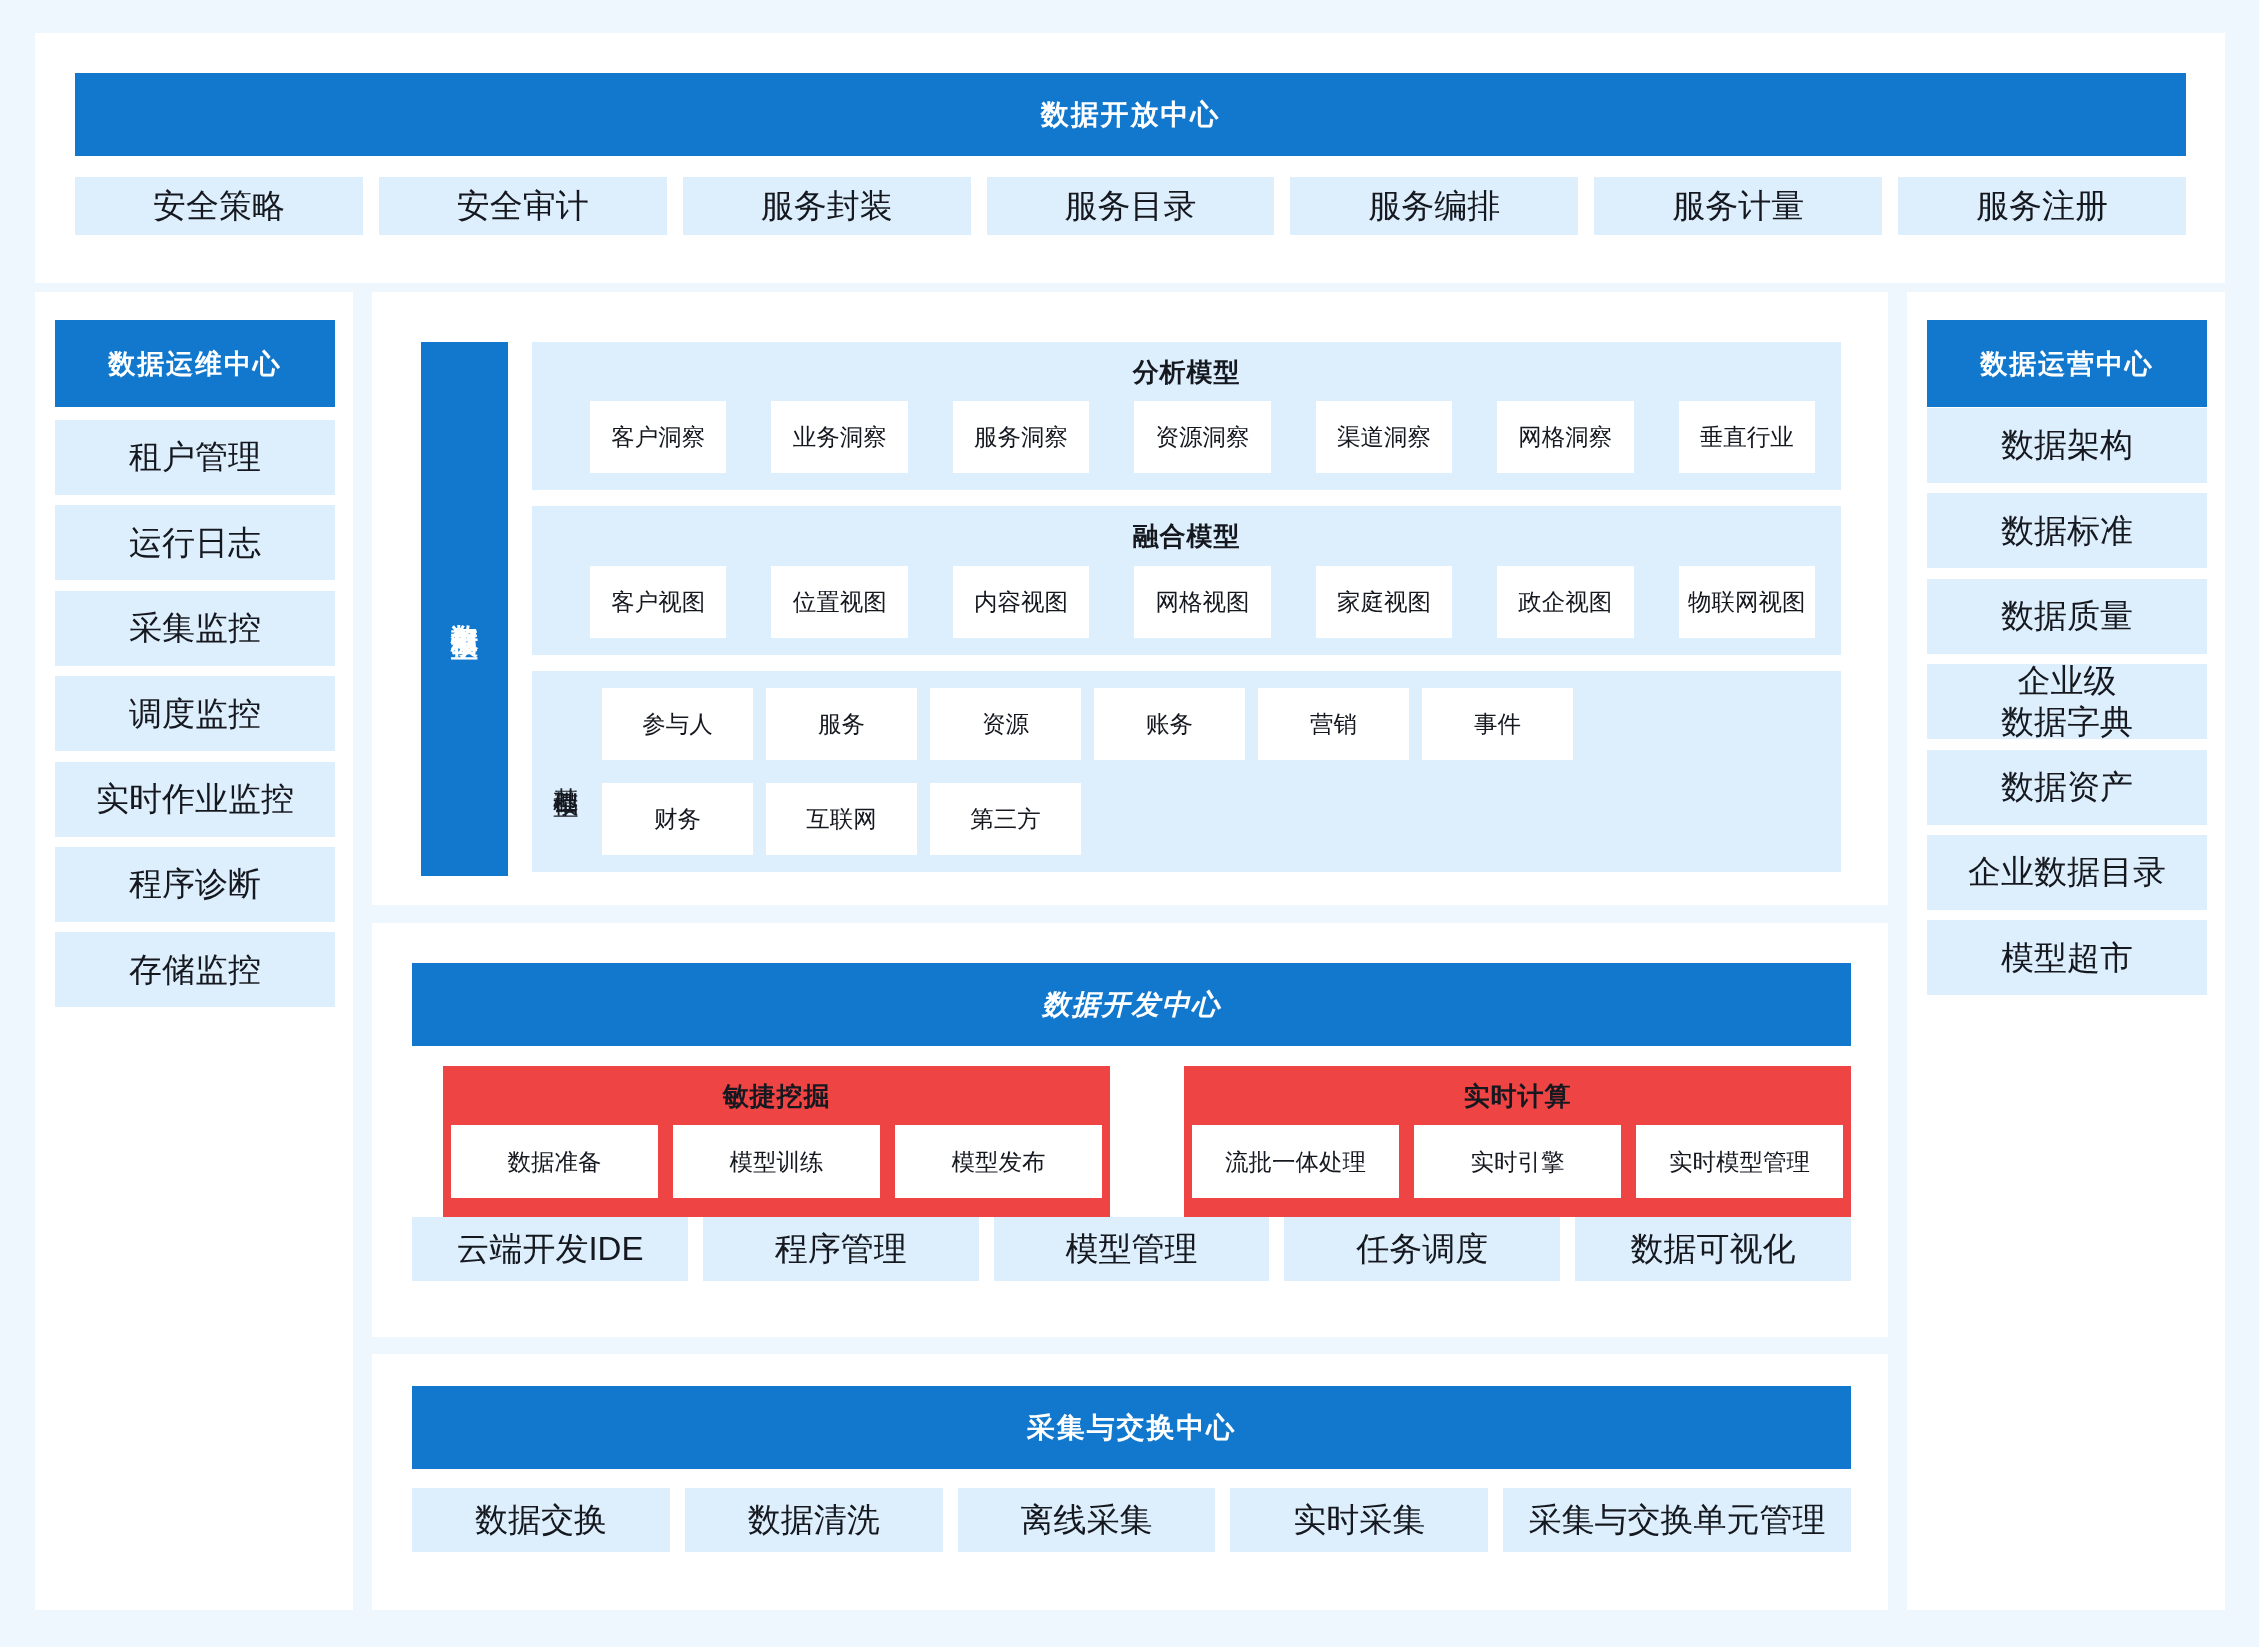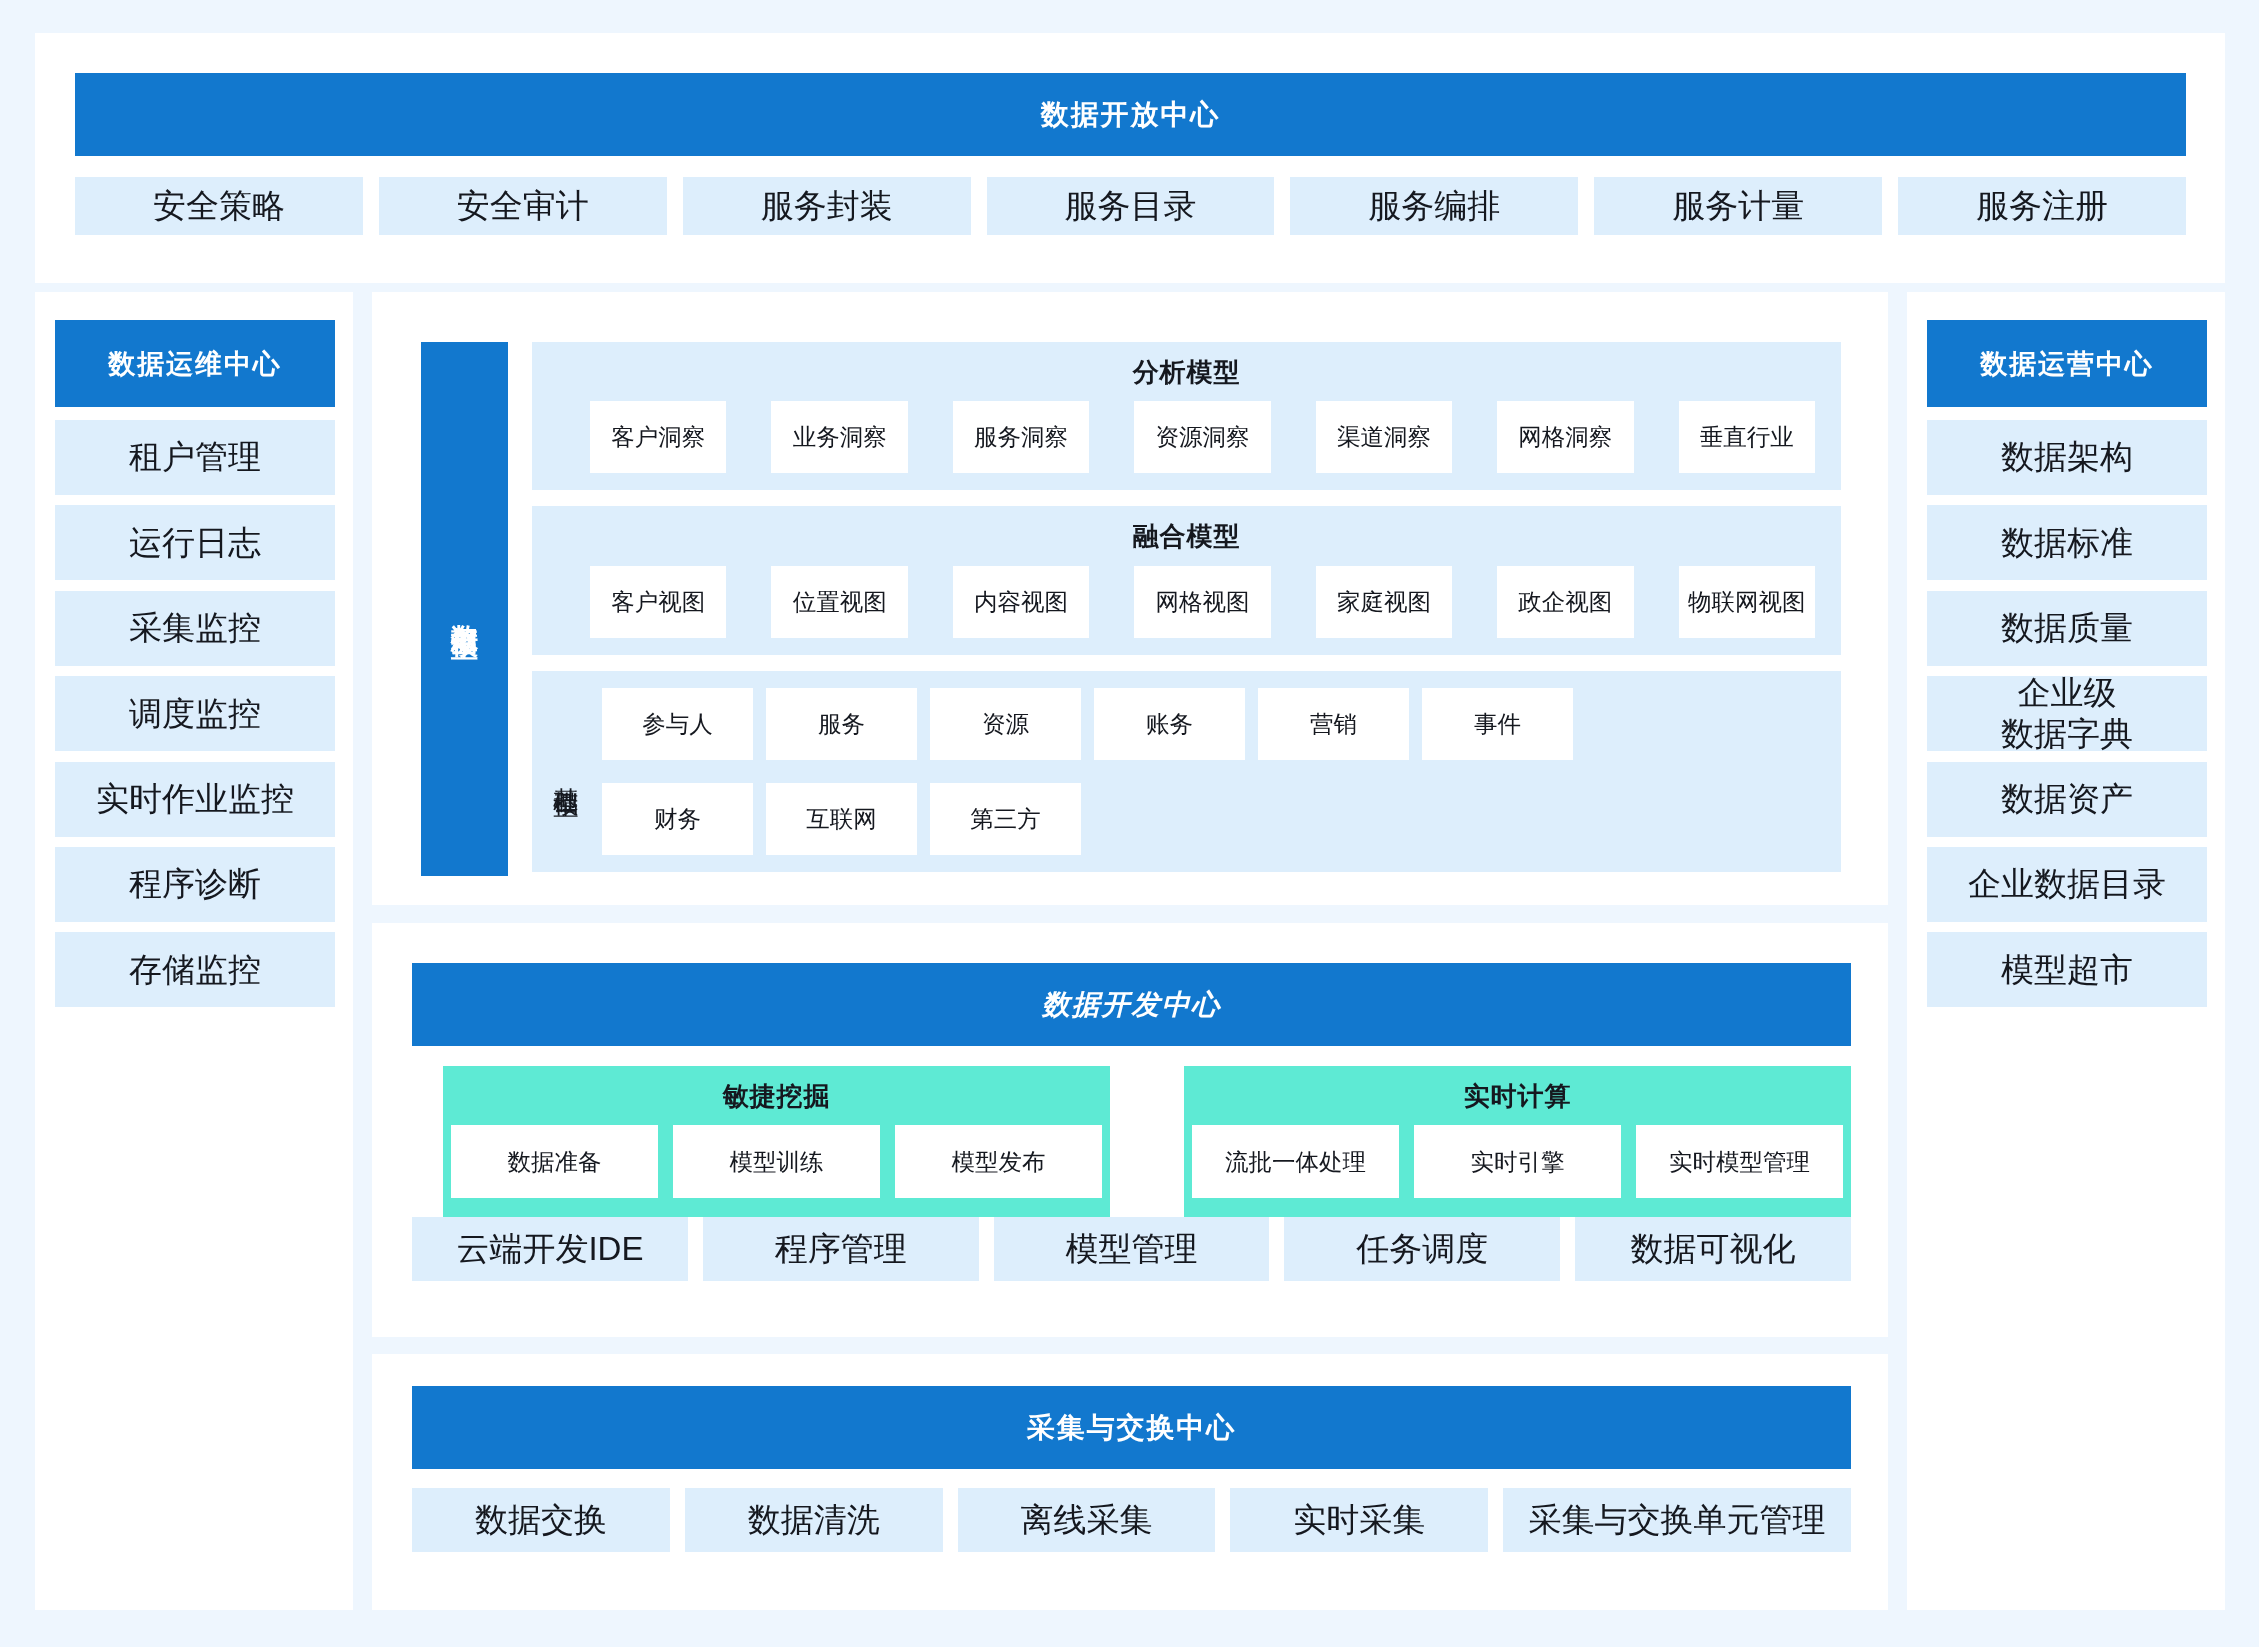--- a/index.html
+++ b/index.html
@@ -60,21 +60,21 @@
 
   
   #left-panel{position:absolute;left:35px;top:292px;width:318px;height:1318px;}
   #left-head{position:absolute;left:20px;top:28px;width:280px;height:87px;font-size:27px;}
   #left-list{position:absolute;left:20px;top:128px;width:280px;}
   #left-list .chip{height:75px;margin-bottom:10.4px;}
 
   
   #right-panel{position:absolute;left:1907px;top:292px;width:318px;height:1318px;}
   #right-head{position:absolute;left:20px;top:28px;width:280px;height:87px;font-size:27px;}
-  #right-list{position:absolute;left:20px;top:128px;width:280px;}
+  #right-list{position:absolute;left:20px;top:116px;width:280px;}
   #right-list .chip{height:75px;margin-bottom:10.4px;white-space:pre-line;}
 
   
   #mid-model-panel{position:absolute;left:372px;top:292px;width:1516px;height:613px;}
   #mid-dev-panel{position:absolute;left:372px;top:923px;width:1516px;height:414px;}
   #mid-col-panel{position:absolute;left:372px;top:1354px;width:1516px;height:256px;}
 
   
   #dm-vbar{position:absolute;left:49px;top:50px;width:87px;height:534px;}
   #dm-right{position:absolute;left:160px;top:50px;width:1309px;}
@@ -88,21 +88,21 @@
   #base-group{background:#ddeefc;box-sizing:border-box;display:flex;padding:17px 0;}
   #base-vlabel{width:70px;flex:0 0 70px;}
   #base-grid{flex:1 1 auto;padding-right:26px;}
   .baserow{display:flex;gap:13px;margin-bottom:23px;}
   .baserow:last-child{margin-bottom:0;}
   .baserow .whitechip{width:151px;height:72px;flex:0 0 151px;}
 
   
   #dev-title{position:absolute;left:40px;top:40px;width:1439px;height:83px;font-style:italic;}
   #dev-subs{position:absolute;left:40px;top:143px;width:1439px;display:flex;gap:43px;}
-  .devsub{background:#5eead4;flex:1 1 0;box-sizing:border-box;padding:13px 0 19px 0;margin-left:31px;}
+  .devsub{background:#ef4444;flex:1 1 0;box-sizing:border-box;padding:13px 0 19px 0;margin-left:31px;}
   .devsub .grouptitle{margin-bottom:11.3px;}
   .devsubrow{display:flex;gap:15px;padding:0 8px;box-sizing:border-box;}
   .devsubrow .whitechip{flex:1 1 0;height:73px;}
   #dev-bottom-row{position:absolute;left:40px;top:294px;width:1439px;display:flex;gap:15px;}
   #dev-bottom-row .chip{flex:1 1 0;height:64px;}
 
   
   #col-title{position:absolute;left:40px;top:32px;width:1439px;height:83px;}
   #col-row{position:absolute;left:40px;top:134px;width:1439px;display:flex;gap:15px;}
   #col-row .chip{flex:1 1 0;height:64px;}

